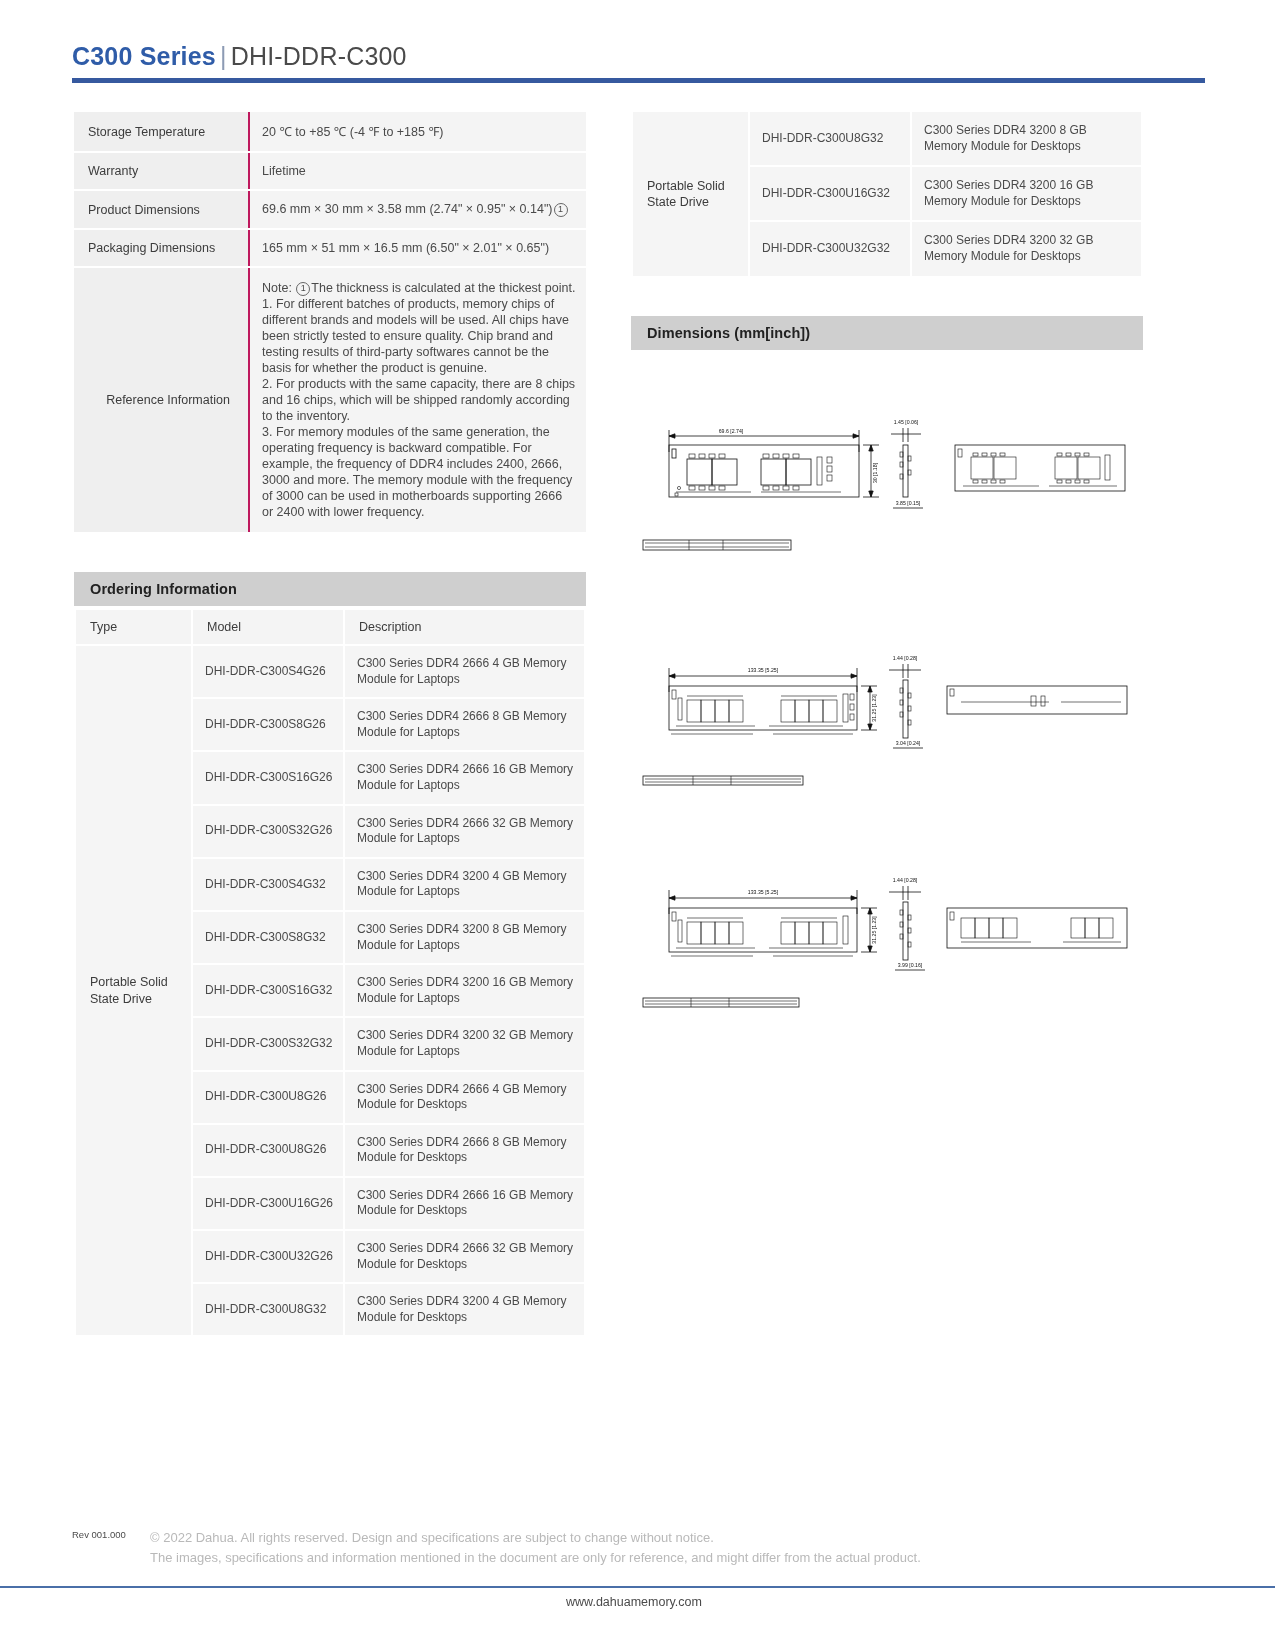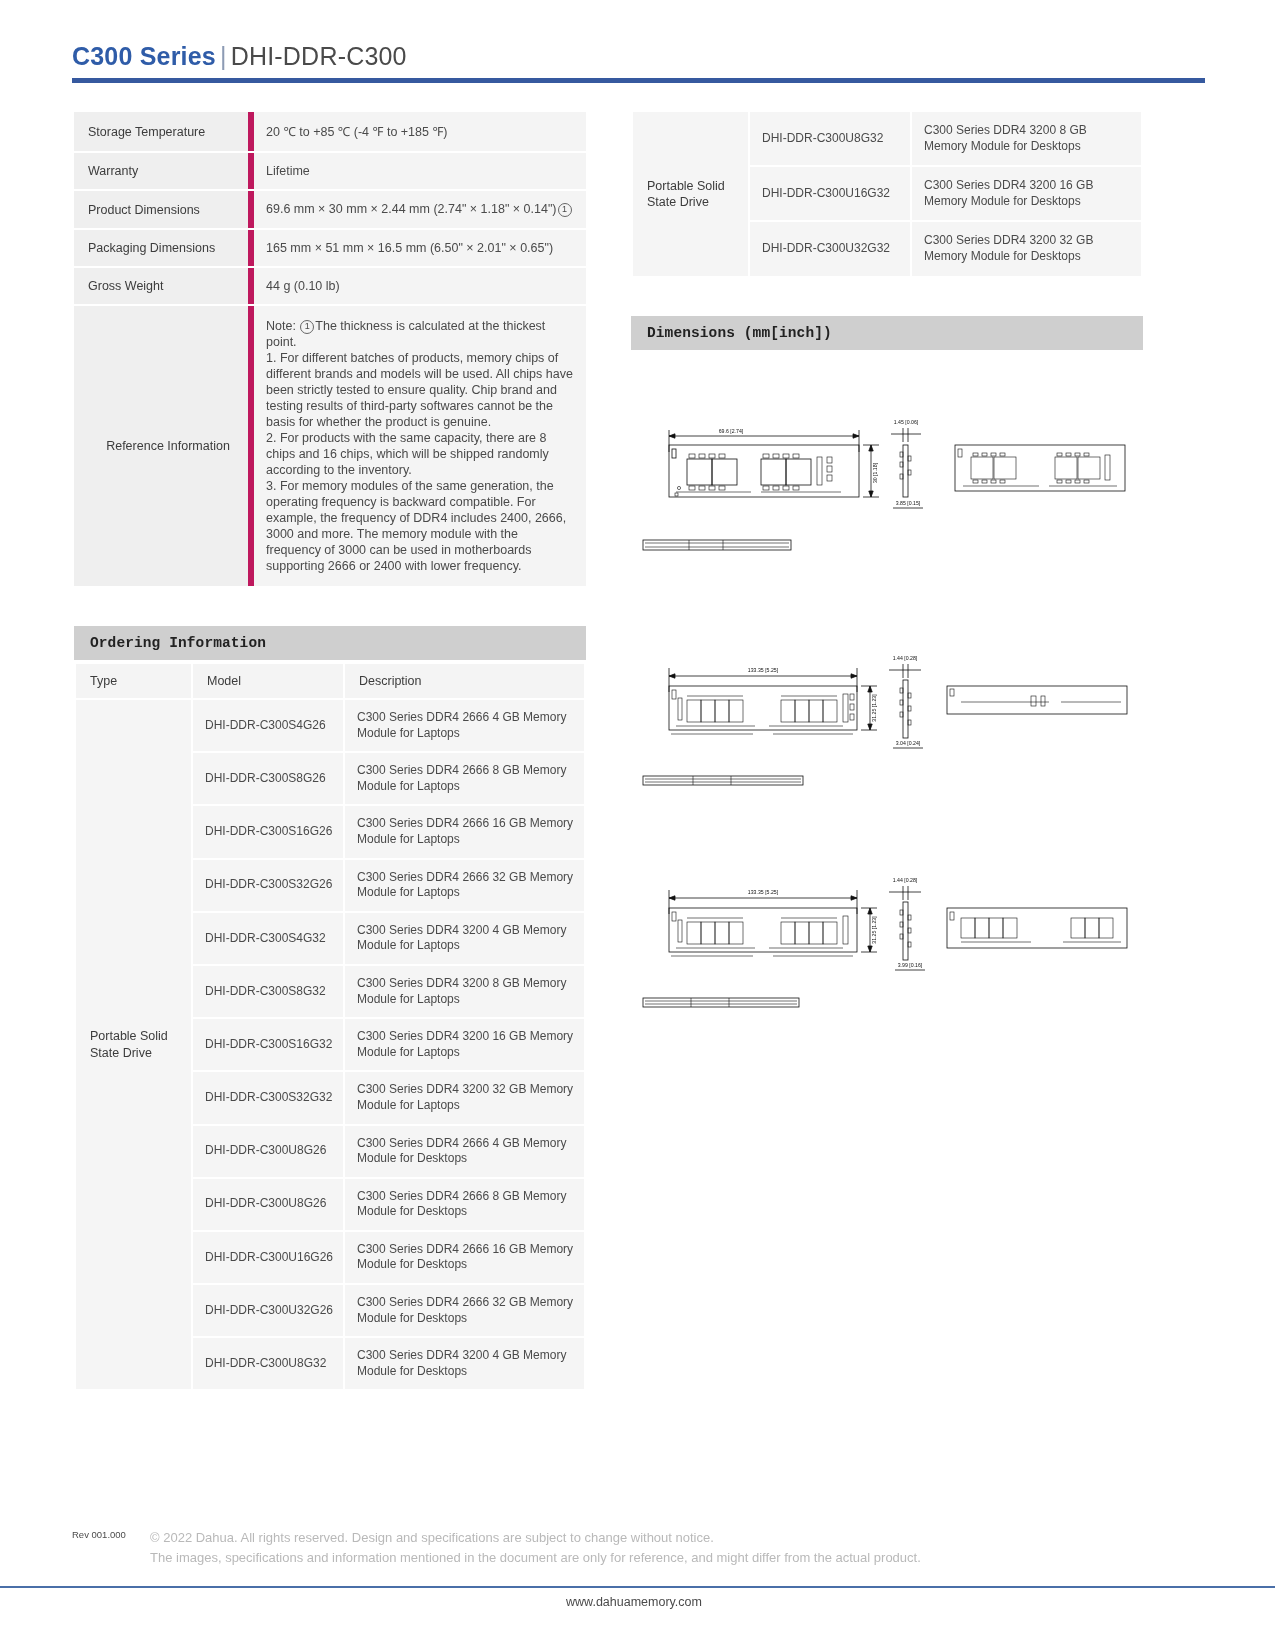--- a/index.html
+++ b/index.html
@@ -28,36 +28,36 @@
   .col-right { position:absolute; left:631px; top:110px; width:512px; }
 
   
   table.spec { border-collapse:separate; border-spacing:0 2px; width:100%; table-layout:fixed; }
   table.spec td { background:#f2f2f2; vertical-align:middle; }
   table.spec td.k {
     width:160px; padding:11px 0 11px 14px; font-size:12.5px; color:#3c3c3c; background:#efefef;
   }
   table.spec td.v {
     padding:11px 10px 11px 12px; font-size:12.5px; color:#4a4a4a; background:#f4f4f4;
-    border-left:6px solid #be185d;
+    border-left:2px solid #be185d;
   }
   table.spec tr.note td.k { vertical-align:middle;text-align:center; }
   table.spec tr.note td.v { white-space:pre-line; line-height:1.28; padding-top:12px; padding-bottom:12px; }
 
   
   .circ {
     display:inline-block; width:12px; height:12px; line-height:11px;
     border:1px solid #666; border-radius:50%;
     font-size:9px; text-align:center; vertical-align:1px; margin:0 1px;
   }
 
   
   .band {
     background:#cfcfcf; color:#222; font-weight:bold; font-size:14.5px;
-    padding:9px 12px 9px 16px; letter-spacing:0.1px;font-family:Liberation Mono, monospace;
+    padding:9px 12px 9px 16px; letter-spacing:0.1px;
   }
 
   
   table.order { border-collapse:separate; border-spacing:2px 2px; width:100%; table-layout:fixed; margin-top:2px; }
   table.order th {
     background:#f4f4f4; font-weight:normal; font-size:12.5px; color:#3c3c3c;
     text-align:left; padding:10px 0 10px 14px;
   }
   table.order td {
     background:#f5f5f5; font-size:12px; color:#4a4a4a; vertical-align:middle;
@@ -116,29 +116,25 @@
       <tr>
         <td class="k">Storage Temperature</td>
         <td class="v">20 ℃ to +85 ℃ (-4 ℉ to +185 ℉)</td>
       </tr>
       <tr>
         <td class="k">Warranty</td>
         <td class="v">Lifetime</td>
       </tr>
       <tr>
         <td class="k">Product Dimensions</td>
-        <td class="v"><span>69.6 mm × 30 mm × 2.44 mm (2.74" × 1.18" × 0.14")</span><span class="circ">1</span></td>
+        <td class="v"><span>69.6 mm × 30 mm × 3.58 mm (2.74" × 0.95" × 0.14")</span><span class="circ">1</span></td>
       </tr>
       <tr>
         <td class="k">Packaging Dimensions</td>
         <td class="v">165 mm × 51 mm × 16.5 mm (6.50" × 2.01" × 0.65")</td>
-      </tr>
-      <tr>
-        <td class="k">Gross Weight</td>
-        <td class="v">44 g (0.10 lb)</td>
       </tr>
       <tr class="note">
         <td class="k">Reference Information</td>
         <td class="v"><span>Note: </span><span class="circ">1</span><span>The thickness is calculated at the thickest point.
 1. For different batches of products, memory chips of different brands and models will be used. All chips have been strictly tested to ensure quality. Chip brand and testing results of third-party softwares cannot be the basis for whether the product is genuine.
 2. For products with the same capacity, there are 8 chips and 16 chips, which will be shipped randomly according to the inventory.
 3. For memory modules of the same generation, the operating frequency is backward compatible. For example, the frequency of DDR4 includes 2400, 2666, 3000 and more. The memory module with the frequency of 3000 can be used in motherboards supporting 2666 or 2400 with lower frequency.</span></td>
       </tr>
     </tbody>
   </table>

